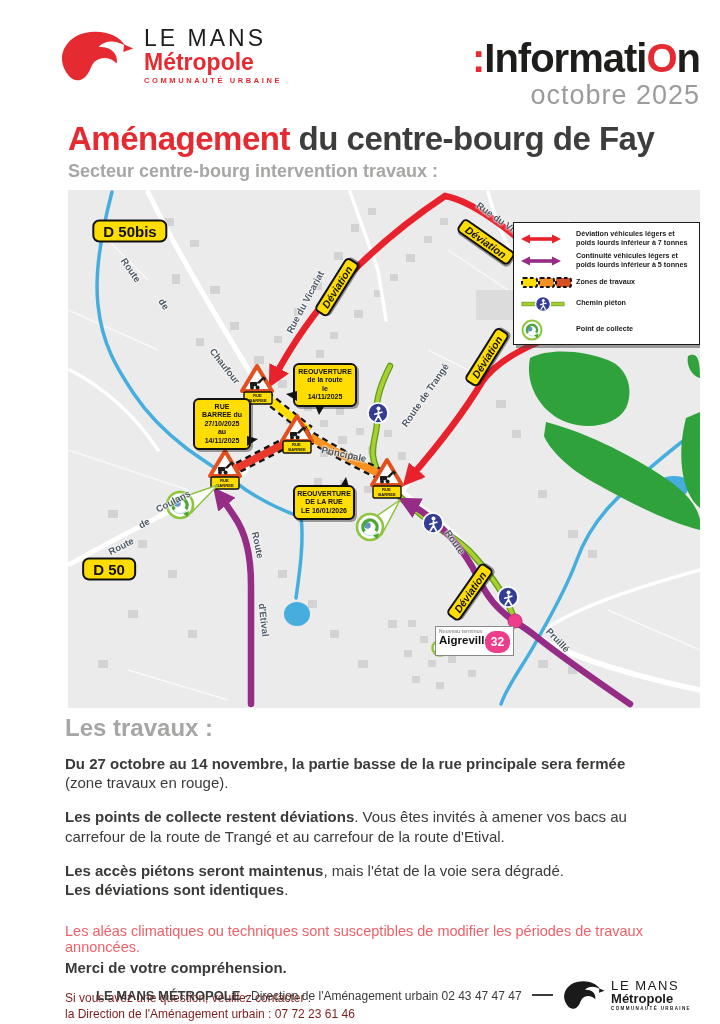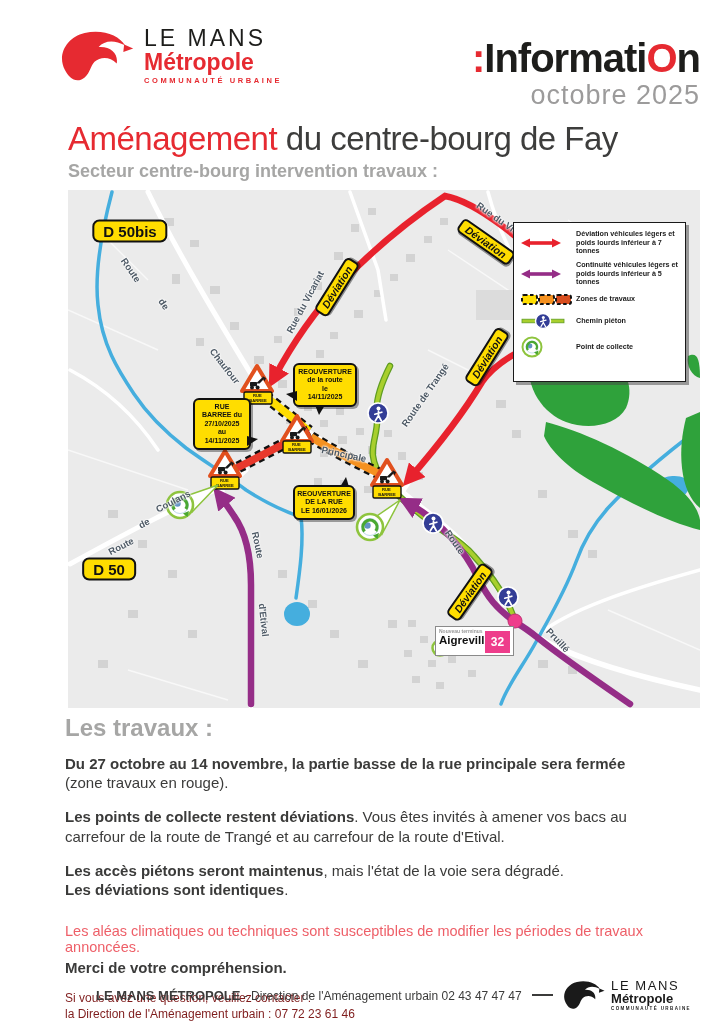--- a/index.html
+++ b/index.html
@@ -11,53 +11,53 @@
   .logo{position:absolute;left:0;top:2px;display:flex;align-items:center;gap:10px;}
   .logo-text .l1{font-size:23px;letter-spacing:3px;color:#1d1d1b;font-weight:400;line-height:1;}
   .logo-text .l2{font-size:23px;font-weight:800;color:#e62a31;line-height:1.05;}
   .logo-text .l3{font-size:7.5px;letter-spacing:2.6px;color:#e62a31;font-weight:700;margin-top:2px;}
   .masthead{position:absolute;right:-40px;top:6px;text-align:right;margin-top:8px;}
   .masthead .big{font-size:40px;font-weight:800;letter-spacing:-1px;color:#1d1d1b;line-height:1;}
   .masthead .big .red{color:#e62a31;}
   .masthead .date{font-size:27px;color:#9c9b9b;font-weight:400;margin-top:2px;letter-spacing:1px;}
 
   
-  .title{position:absolute;left:68px;top:120px;font-size:33px;font-weight:400;color:#3d3d3c;letter-spacing:-0.5px;}
+  .title{position:absolute;left:68px;top:120px;font-size:33px;font-weight:700;color:#3d3d3c;letter-spacing:-0.5px;}
   .title .red{color:#e62a31;}
   .subtitle{position:absolute;left:68px;top:161px;font-size:18px;font-weight:800;color:#a6a6a5;}
 
   
   .map{position:absolute;left:68px;top:190px;width:632px;height:518px;background:#ebebeb;overflow:hidden;}
   .map svg.base{position:absolute;left:0;top:0;}
   .ov{position:absolute;transform:translate(-50%,-50%);}
   .street{font-size:9.5px;font-weight:700;color:#4d5965;white-space:nowrap;
           text-shadow:0 0 2px #fff,0 0 2px #fff,0 0 3px #fff;}
   .dbadge{background:#ffdd00;border:2.5px solid #111;border-radius:7px;color:#111;
           font-size:15px;font-weight:800;padding:1px 9px;white-space:nowrap;}
   .devbadge{background:#ffdd00;border:2px solid #111;border-radius:5px;color:#111;
           font-size:10.5px;font-weight:800;font-style:italic;padding:0 6px;white-space:nowrap;
           box-shadow:1.5px 1.5px 0 rgba(0,0,0,0.4);}
   .callout{position:absolute;background:#ffdd00;border:2px solid #111;border-radius:6px;
           color:#111;font-size:7px;font-weight:800;text-align:center;line-height:1.2;
           padding:3px 2px;box-shadow:2px 2px 0 rgba(0,0,0,0.35);}
   .tail{position:absolute;width:0;height:0;}
 
-  .legend{position:absolute;left:445px;top:32px;width:173px;background:#fff;border:1.5px solid #1a1a1a;
-          box-shadow:3px 3px 0 rgba(70,70,70,0.5);padding:7px 6px 22px 6px;box-sizing:border-box;}
+  .legend{position:absolute;left:445px;top:32px;width:187px;background:#fff;border:1.5px solid #1a1a1a;
+          box-shadow:3px 3px 0 rgba(70,70,70,0.5);padding:7px 6px 2px 6px;box-sizing:border-box;}
   .lrow{display:flex;align-items:center;margin-bottom:5px;}
   .lrow:last-child{margin-bottom:0;}
   .licon{width:56px;flex:0 0 56px;display:flex;justify-content:flex-start;align-items:center;}
   .ltext{font-size:7.2px;font-weight:700;color:#1a1a1a;line-height:1.2;}
 
   .terminus{position:absolute;left:367px;top:436px;width:79px;height:30px;background:#fff;
           border:1px solid #8a8a8a;box-sizing:border-box;padding:2px 3px;}
   .terminus .tl{font-size:5px;color:#9a9a9a;font-weight:700;line-height:1;}
   .terminus .tn{font-size:11.5px;color:#111;font-weight:800;line-height:1.2;}
   .terminus .tb{position:absolute;right:3px;top:4px;width:25px;height:22px;background:#ee3d8b;
-          color:#fff;font-size:12px;font-weight:800;display:flex;align-items:center;justify-content:center;border-radius:0;}
+          color:#fff;font-size:12px;font-weight:800;display:flex;align-items:center;justify-content:center;border-radius:10px;}
 
   
   .content{position:absolute;left:65px;top:714px;width:600px;}
   .h-gray{font-size:24px;font-weight:800;color:#a6a6a5;margin:0 0 12px 0;}
   .para{font-size:15px;line-height:1.28;margin:0 0 15px 0;color:#3b3b3a;}
   .para b{font-weight:800;}
   .notice{font-size:14.5px;color:#ee5f68;margin:24px 0 4px 0;}
   .thanks{font-size:15px;font-weight:800;margin:0 0 14px 0;}
   .contact{font-size:12px;line-height:1.35;color:#7f1d1d;}
   .contact b{font-weight:400;}

